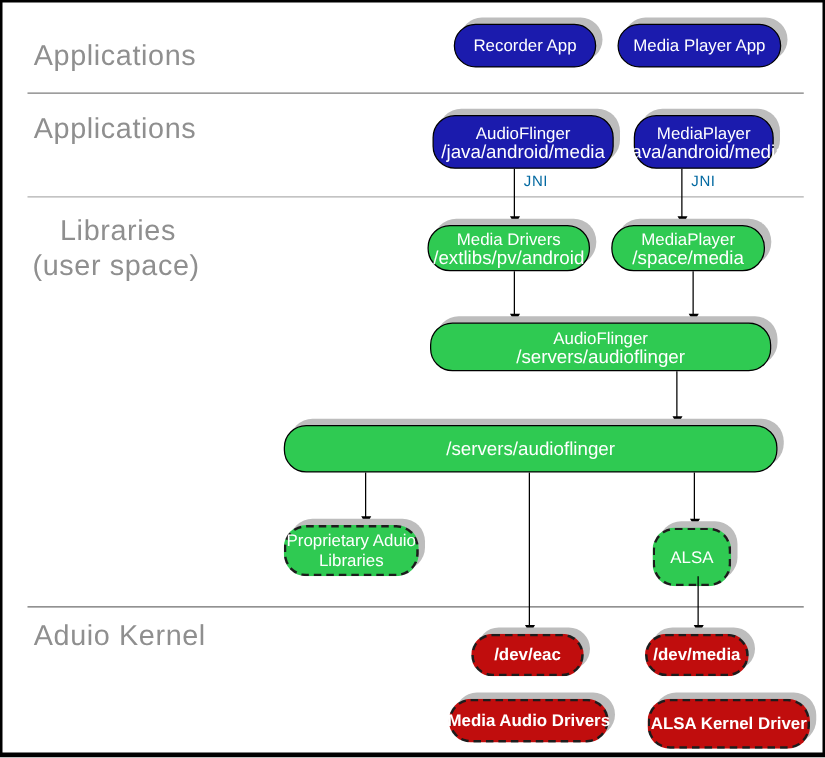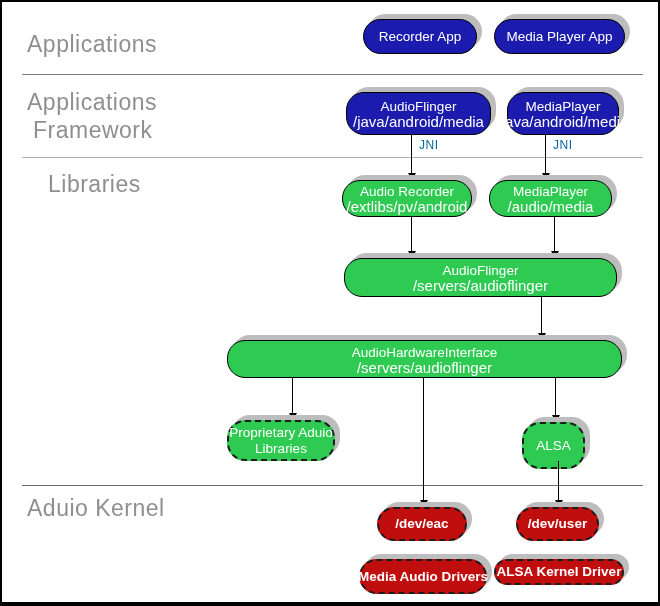--- a/index.html
+++ b/index.html
@@ -48,22 +48,22 @@
 <body>
 
 <div class="canvas">
 
   <div class="divider d1"></div>
   <div class="divider d2"></div>
   <div class="divider d3"></div>
 
   <div class="slabel" style="left:25px;top:28px">Applications</div>
   <div class="slabel" style="left:25px;top:86px">Applications</div>
-  <div class="slabel" style="left:31px;top:114px">Framework</div>
   <div class="slabel" style="left:46px;top:168px">Libraries</div>
+  <div class="slabel" style="left:24px;top:196px">(user space)</div>
   <div class="slabel" style="left:25px;top:492px">Aduio Kernel</div>
 
   <div class="node blue" style="left:361px;top:17px;width:114px;height:35px">
     <div class="t">Recorder App</div>
   </div>
   <div class="node blue" style="left:492px;top:17px;width:131px;height:35px">
     <div class="t">Media Player App</div>
   </div>
 
   <div class="node blue" style="left:344px;top:90px;width:145px;height:43px">
@@ -74,40 +74,39 @@
     <div class="t">MediaPlayer</div>
     <div class="s">/java/android/media</div>
   </div>
 
   <div class="arrow" style="left:409px;top:133px;height:45px"></div>
   <div class="jni" style="left:417px;top:136px">JNI</div>
   <div class="arrow" style="left:543px;top:133px;height:45px"></div>
   <div class="jni" style="left:551px;top:136px">JNI</div>
 
   <div class="node green" style="left:340px;top:178px;width:130px;height:37px">
-    <div class="t">Audio Recorder</div>
+    <div class="t">Media Drivers</div>
     <div class="s">/extlibs/pv/android</div>
   </div>
   <div class="node green" style="left:487px;top:178px;width:123px;height:37px">
     <div class="t">MediaPlayer</div>
-    <div class="s">/audio/media</div>
+    <div class="s">/space/media</div>
   </div>
 
   <div class="arrow" style="left:409px;top:215px;height:41px"></div>
   <div class="arrow" style="left:552px;top:215px;height:41px"></div>
 
   <div class="node green" style="left:342px;top:256px;width:273px;height:39px">
     <div class="t">AudioFlinger</div>
     <div class="s">/servers/audioflinger</div>
   </div>
 
   <div class="arrow" style="left:539px;top:295px;height:43px"></div>
 
   <div class="node green" style="left:225px;top:338px;width:395px;height:38px">
-    <div class="t">AudioHardwareInterface</div>
     <div class="s">/servers/audioflinger</div>
   </div>
 
   <div class="arrow" style="left:290px;top:376px;height:42px"></div>
   <div class="arrow" style="left:421px;top:376px;height:129px"></div>
   <div class="arrow" style="left:553px;top:376px;height:44px"></div>
 
   <div class="node green-dashed" style="left:225px;top:418px;width:108px;height:41px">
     <div class="t">Proprietary Aduio</div>
     <div class="s eq">Libraries</div>
@@ -115,22 +114,22 @@
   <div class="node green-dashed" style="left:520px;top:420px;width:63px;height:47px">
     <div class="t">ALSA</div>
   </div>
 
   <div class="arrow" style="left:556px;top:459px;height:46px"></div>
 
   <div class="node red-dashed" style="left:375px;top:505px;width:90px;height:34px">
     <div class="t">/dev/eac</div>
   </div>
   <div class="node red-dashed" style="left:514px;top:505px;width:83px;height:34px">
-    <div class="t">/dev/user</div>
+    <div class="t">/dev/media</div>
   </div>
   <div class="node red-dashed" style="left:357px;top:557px;width:128px;height:35px">
     <div class="t">Media Audio Drivers</div>
   </div>
-  <div class="node red-dashed" style="left:492px;top:557px;width:130px;height:26px">
+  <div class="node red-dashed" style="left:516px;top:557px;width:130px;height:40px">
     <div class="t">ALSA Kernel Driver</div>
   </div>
 
 </div>
 
 </body></html>

